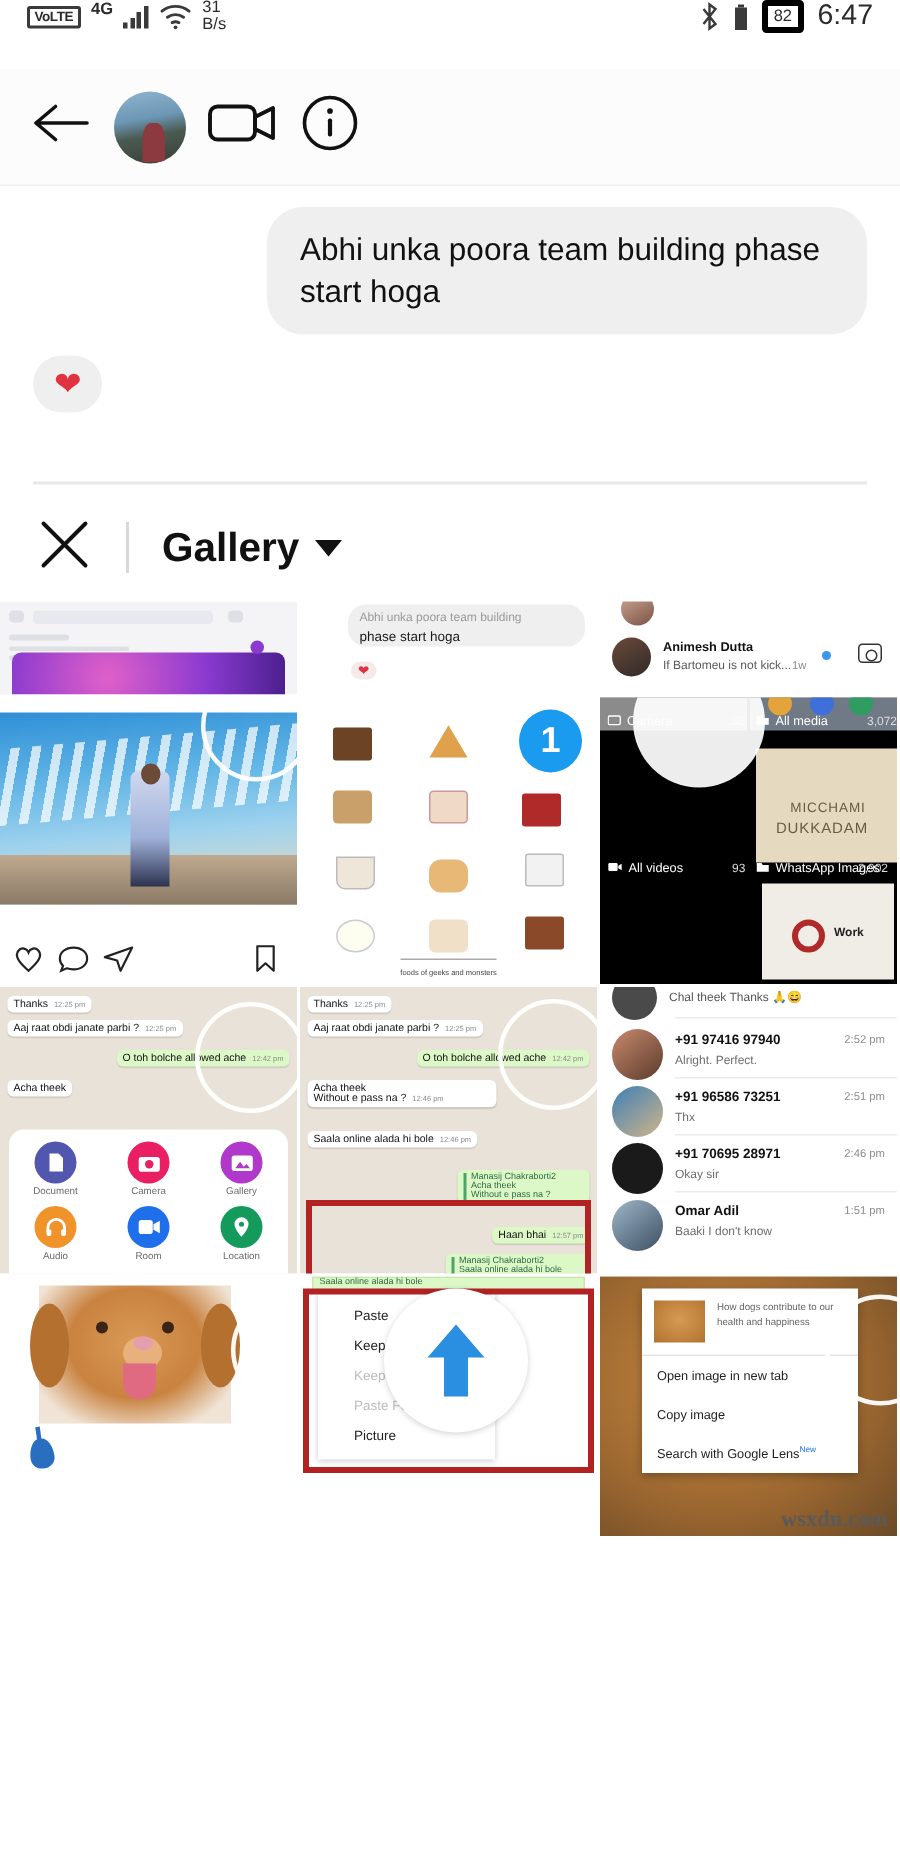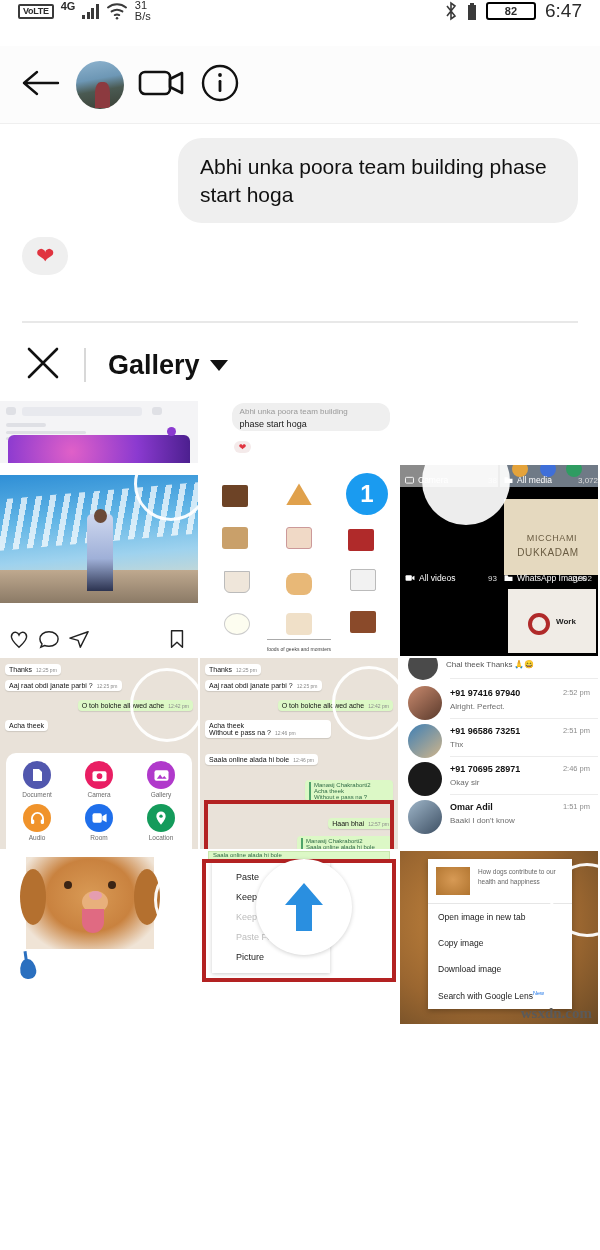--- a/index.html
+++ b/index.html
@@ -23,22 +23,22 @@
     padding: 1px 3px; letter-spacing: -0.3px; color: #2b2b2b; line-height: 9px;
   }
   .net4g { font-size: 11px; font-weight: bold; position: relative; top: -5px; }
   .bars { display: flex; align-items: flex-end; gap: 1.5px; height: 16px; }
   .bars i { display: block; width: 3px; background: #3a3a3a; }
   .bars i:nth-child(1){height:4px}.bars i:nth-child(2){height:7px}
   .bars i:nth-child(3){height:11px}.bars i:nth-child(4){height:15px}
   .speed { font-size: 11px; line-height: 11px; text-align: left; }
   .speed b { display: block; font-weight: normal; }
   .batt {
-    border: 2px solid #000000; border-radius: 3px; font-size: 11px; font-weight: bold;
-    padding: 0px 17px; line-height: 14px;
+    border: 4px solid #000000; border-radius: 3px; font-size: 11px; font-weight: normal;
+    padding: 0px 4px; line-height: 14px;
   }
   .clock { font-size: 19px; }
 
   
   .chat-header {
     height: 78px; display: flex; align-items: center; gap: 14px;
     padding: 0 22px; background: #fcfcfc; border-bottom: 1px solid #efefef;
   }
   .avatar {
     width: 48px; height: 48px; border-radius: 50%; flex: 0 0 48px; overflow: hidden;
@@ -330,20 +330,31 @@
 
     <div class="cell">
       <div class="mini ui-chatcopy">
         <div class="bub"></div>
         <div class="t1">Abhi unka poora team building</div>
         <div class="t2">phase start hoga</div>
         <div class="hb">❤</div>
       </div>
     </div>
 
+    <div class="cell">
+      <div class="mini ui-dm">
+        <div class="av2"></div>
+        <div class="av"></div>
+        <div class="n">Animesh Dutta</div>
+        <div class="m">If Bartomeu is not kick...</div>
+        <div class="w">1w</div>
+        <div class="dot"></div>
+        <div class="cam"></div>
+      </div>
+    </div>
   </div>
 
   <div class="grid r2">
 
     <div class="cell">
       <div class="mini ig-post">
         <div class="ig-sky">
             <div class="ig-city"></div>
             <div class="ig-man"></div>
             <div class="ig-head"></div>
@@ -615,21 +626,20 @@
     <div class="cell">
       <div class="mini ctxcell">
         <div class="ctxbg"></div>
         <div class="ctxmenu">
           <div class="ctx-head">
             <div class="ctx-thumb"></div>
             <div class="ctx-htxt">How dogs contribute to our health and happiness</div>
           </div>
           <div class="ctx-item">Open image in new tab</div>
           <div class="ctx-item">Copy image</div>
-          <div class="ctx-item">Download image</div>
           <div class="ctx-item">
             <span>Search with Google Lens</span><span class="ctx-new">New</span>
           </div>
         </div>
         <div class="ring" style="right:-26px;top:12px"></div>
         <div class="wm">wsxdn.com</div>
       </div>
     </div>
   </div>
 

